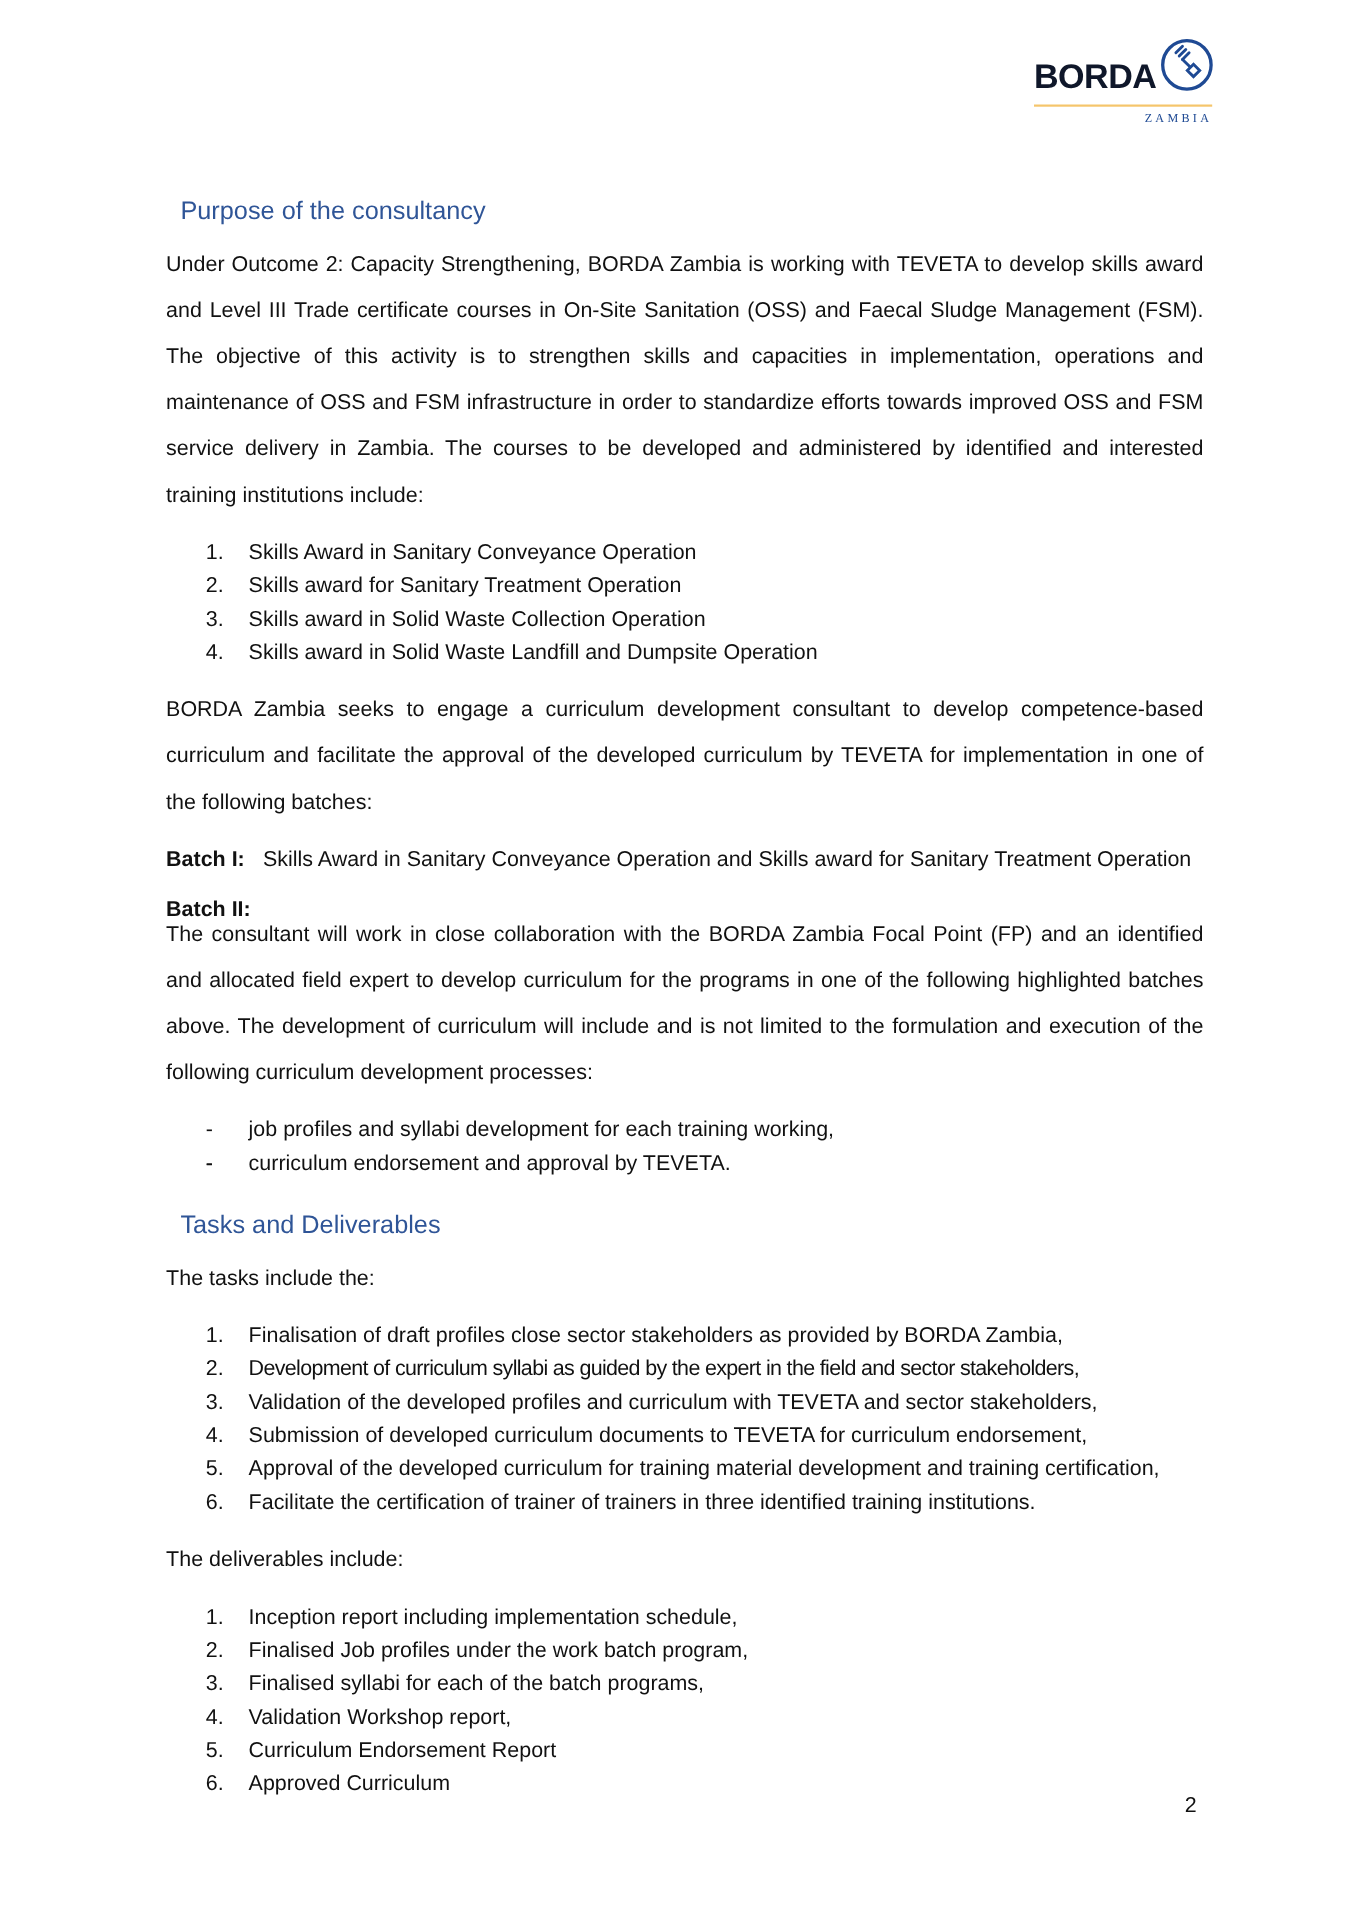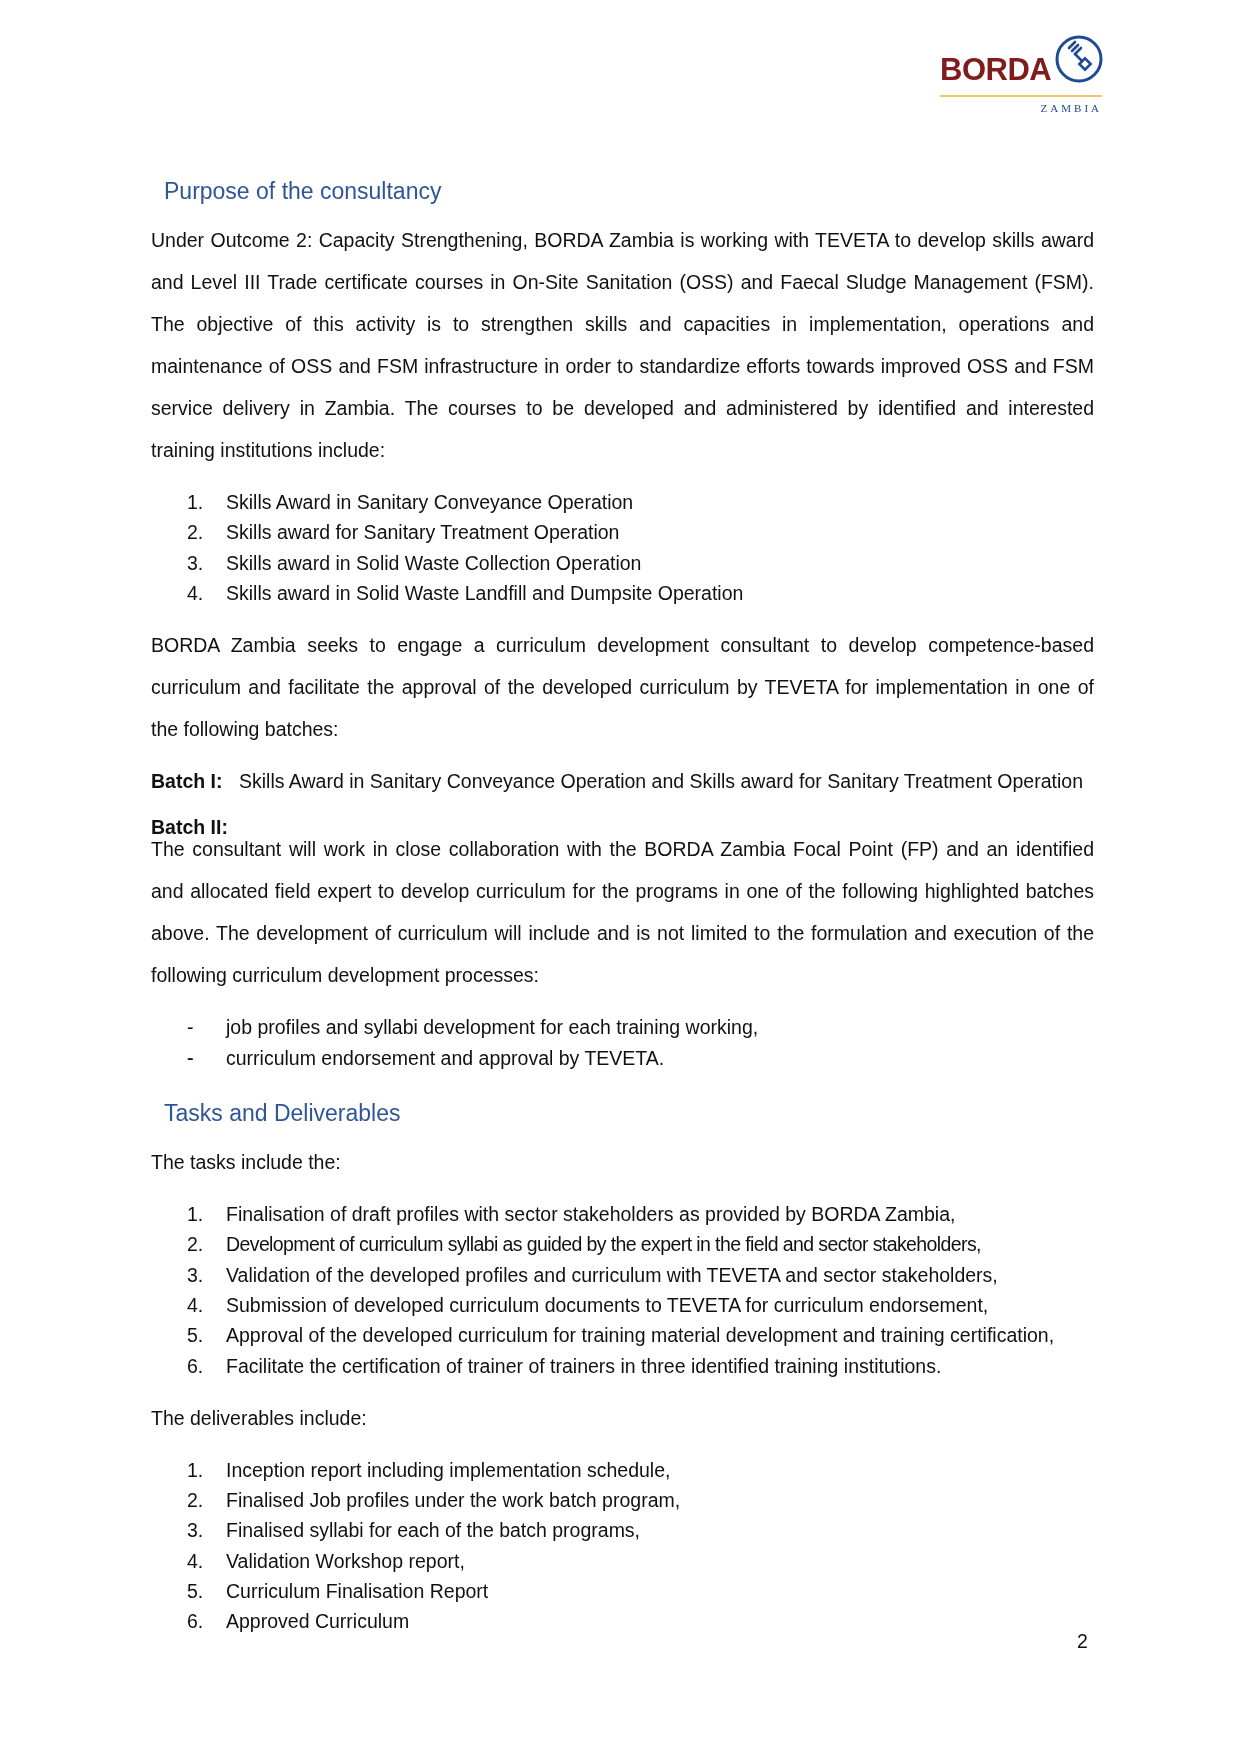--- a/index.html
+++ b/index.html
@@ -8,21 +8,21 @@
     font-family: "Liberation Sans", "DejaVu Sans", sans-serif;
     color: #111111;
   }
   .page { position: absolute; left: 0; top: 0; width: 1241px; height: 1755px; }
 
   
   .logo { position: absolute; left: 940px; top: 30px; width: 170px; height: 90px; }
   .logo-word {
     position: absolute; left: 0; top: 22px;
     font-family: "Liberation Sans", sans-serif; font-weight: bold;
-    font-size: 31px; letter-spacing: -0.5px; color: #7f1d1d;
+    font-size: 31px; letter-spacing: -0.5px; color: #0f172a;
   }
   .logo-mark { position: absolute; left: 114px; top: 4px; width: 50px; height: 50px; }
   .logo-rule { position: absolute; left: 0; top: 65px; width: 162px; height: 2px; background: #f5c56b; }
   .logo-sub {
     position: absolute; left: 0; top: 72px; width: 162px; text-align: right;
     font-family: "Liberation Serif", serif; font-size: 11px; letter-spacing: 3px; color: #1f4a94;
   }
 
   .content { position: absolute; left: 151px; top: 163px; width: 943px; }
   .heading {
@@ -97,36 +97,36 @@
       <li><span class="num">-</span></li>
       <li><span class="num">-</span><span>curriculum endorsement and approval by TEVETA.</span></li>
     </ul>
     <div style="height:12px"></div>
 
     <h2 class="heading">Tasks and Deliverables</h2>
     <p class="para">The tasks include the:</p>
     <div class="gap"></div>
 
     <ol class="list">
-      <li><span class="num">1.</span><span>Finalisation of draft profiles with sector stakeholders as provided by BORDA Zambia,</span></li>
+      <li><span class="num">1.</span><span>Finalisation of draft profiles close sector stakeholders as provided by BORDA Zambia,</span></li>
       <li><span class="num">2.</span><span style="letter-spacing:-0.6px">Development of curriculum syllabi as guided by the expert in the field and sector stakeholders,</span></li>
       <li><span class="num">3.</span><span>Validation of the developed profiles and curriculum with TEVETA and sector stakeholders,</span></li>
       <li><span class="num">4.</span><span>Submission of developed curriculum documents to TEVETA for curriculum endorsement,</span></li>
       <li><span class="num">5.</span><span>Approval of the developed curriculum for training material development and training certification,</span></li>
       <li><span class="num">6.</span><span>Facilitate the certification of trainer of trainers in three identified training institutions.</span></li>
     </ol>
     <div class="gap"></div>
 
     <p class="para">The deliverables include:</p>
     <div class="gap"></div>
 
     <ol class="list">
       <li><span class="num">1.</span><span>Inception report including implementation schedule,</span></li>
       <li><span class="num">2.</span><span>Finalised Job profiles under the work batch program,</span></li>
       <li><span class="num">3.</span><span>Finalised syllabi for each of the batch programs,</span></li>
       <li><span class="num">4.</span><span>Validation Workshop report,</span></li>
-      <li><span class="num">5.</span><span>Curriculum Finalisation Report</span></li>
+      <li><span class="num">5.</span><span>Curriculum Endorsement Report</span></li>
       <li><span class="num">6.</span><span>Approved Curriculum</span></li>
     </ol>
   </div>
 
   <div class="page-number">2</div>
 </div>
 
 </body></html>

